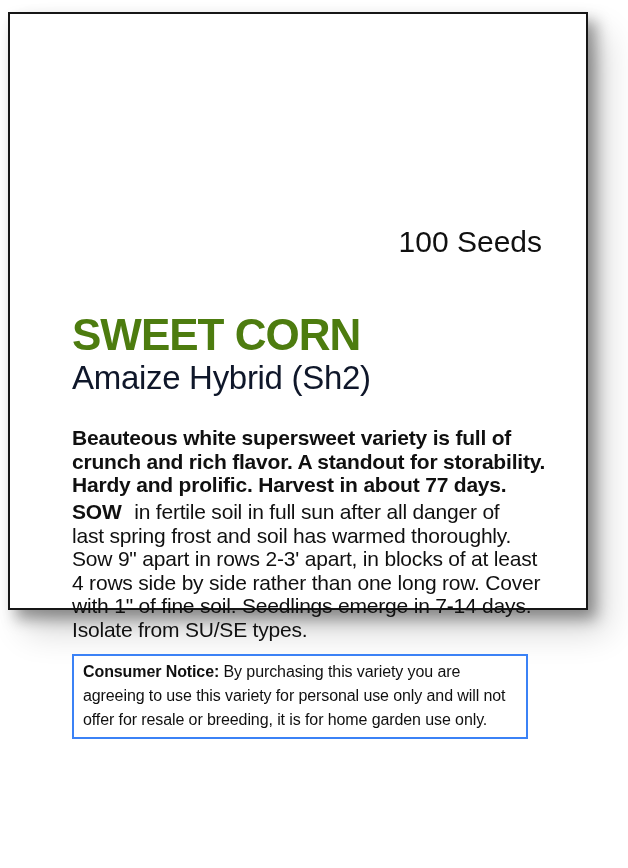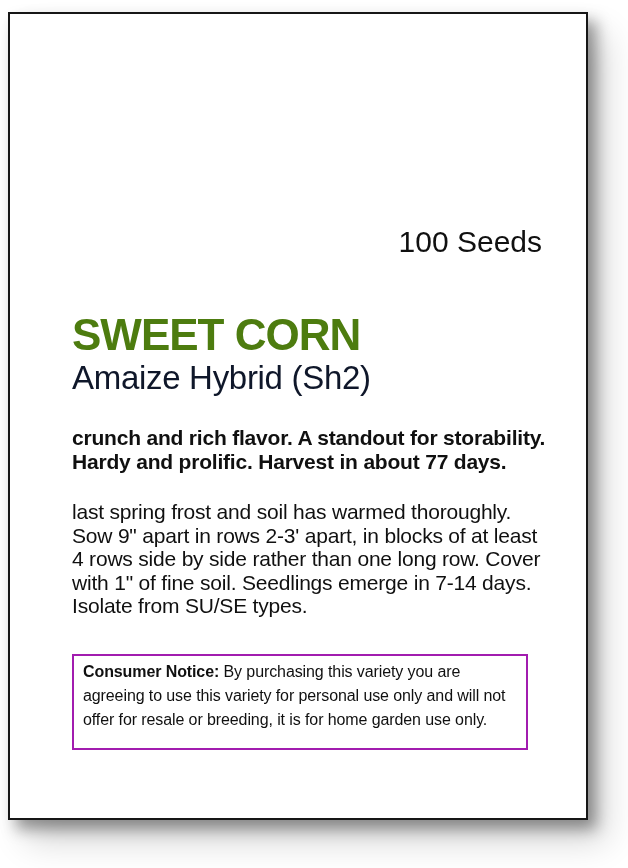--- a/index.html
+++ b/index.html
@@ -16,21 +16,21 @@
     position: relative;
     width: 628px;
     height: 868px;
     background: #ffffff;
   }
   .sheet {
     position: absolute;
     left: 8px;
     top: 12px;
     width: 580px;
-    height: 808px;
+    height: 598px;
     box-sizing: border-box;
     background: #ffffff;
     border: 2px solid #161616;
     box-shadow: 8px 9px 14px rgba(0,0,0,0.38), 18px 22px 32px rgba(0,0,0,0.16);
   }
   .seeds-count {
     position: absolute;
     top: 210px;
     right: 44px;
     font-size: 30px;
@@ -84,47 +84,51 @@
   .sow-lead {
     font-weight: bold;
     margin-right: 7px;
   }
   .notice {
     position: absolute;
     left: 62px;
     top: 640px;
     width: 456px;
     box-sizing: border-box;
-    border: 2px solid #a21caf;
-    padding: 4px 9px 16px 9px;
+    border: 2px solid #3b82f6;
+    padding: 4px 9px 5px 9px;
     font-size: 16px;
     line-height: 24px;
     letter-spacing: -0.1px;
     background: #ffffff;
   }
   .notice-lead { font-weight: bold; }
 </style>
 </head>
 <body>
 
 <div class="page">
   <div class="sheet">
 
     <div class="seeds-count">100 Seeds</div>
 
     <h1 class="title">SWEET CORN</h1>
 
     <div class="subtitle">Amaize Hybrid (Sh2)</div>
 
     <div class="desc">
+      <div class="text-line">Beauteous white supersweet variety is full of</div>
       <div class="text-line">crunch and rich flavor. A standout for storability.</div>
       <div class="text-line">Hardy and prolific. Harvest in about 77 days.</div>
     </div>
 
     <div class="sow">
+      <div class="text-line">
+        <span class="sow-lead">SOW</span><span> in fertile soil in full sun after all danger of</span>
+      </div>
       <div class="text-line">last spring frost and soil has warmed thoroughly.</div>
       <div class="text-line">Sow 9" apart in rows 2-3' apart, in blocks of at least</div>
       <div class="text-line">4 rows side by side rather than one long row. Cover</div>
       <div class="text-line">with 1" of fine soil. Seedlings emerge in 7-14 days.</div>
       <div class="text-line">Isolate from SU/SE types.</div>
     </div>
 
     <div class="notice">
       <div class="text-line">
         <span class="notice-lead">Consumer Notice:</span><span> By purchasing this variety you are</span>

